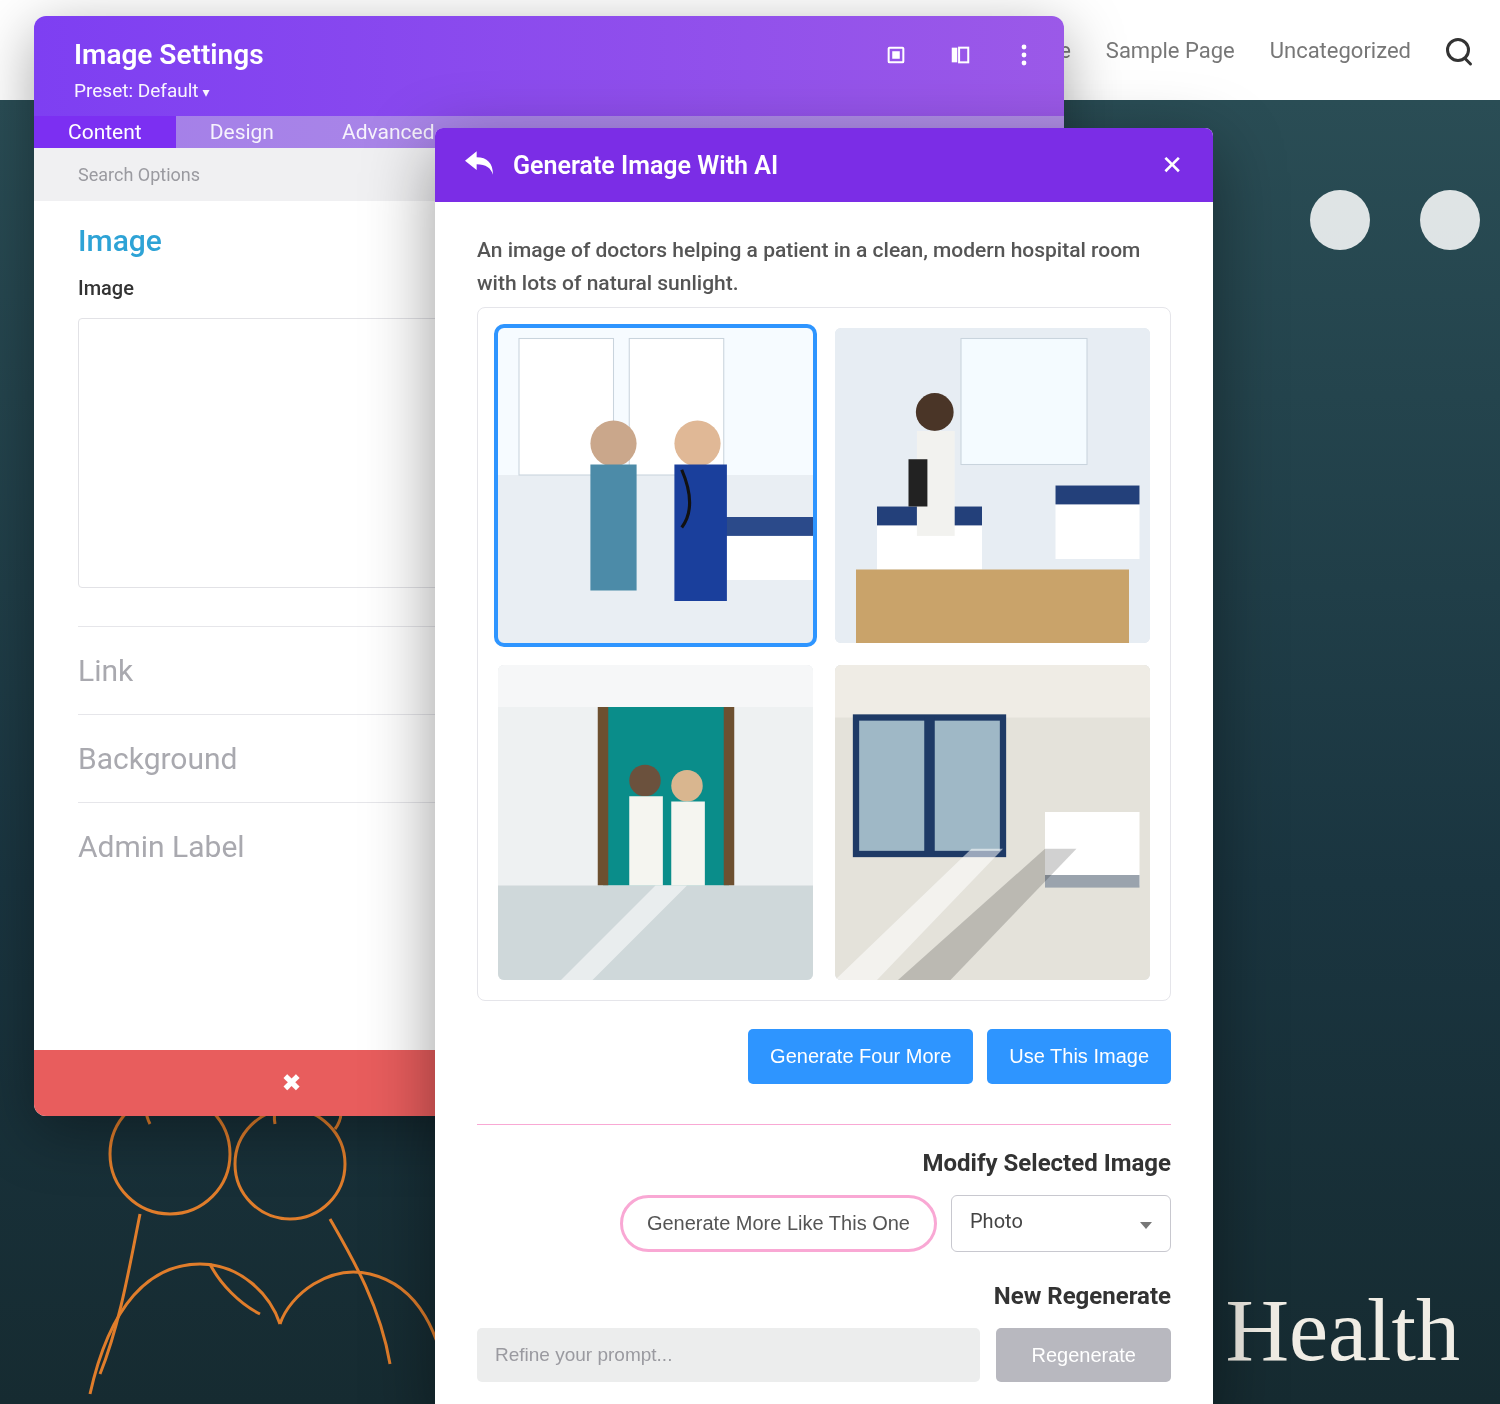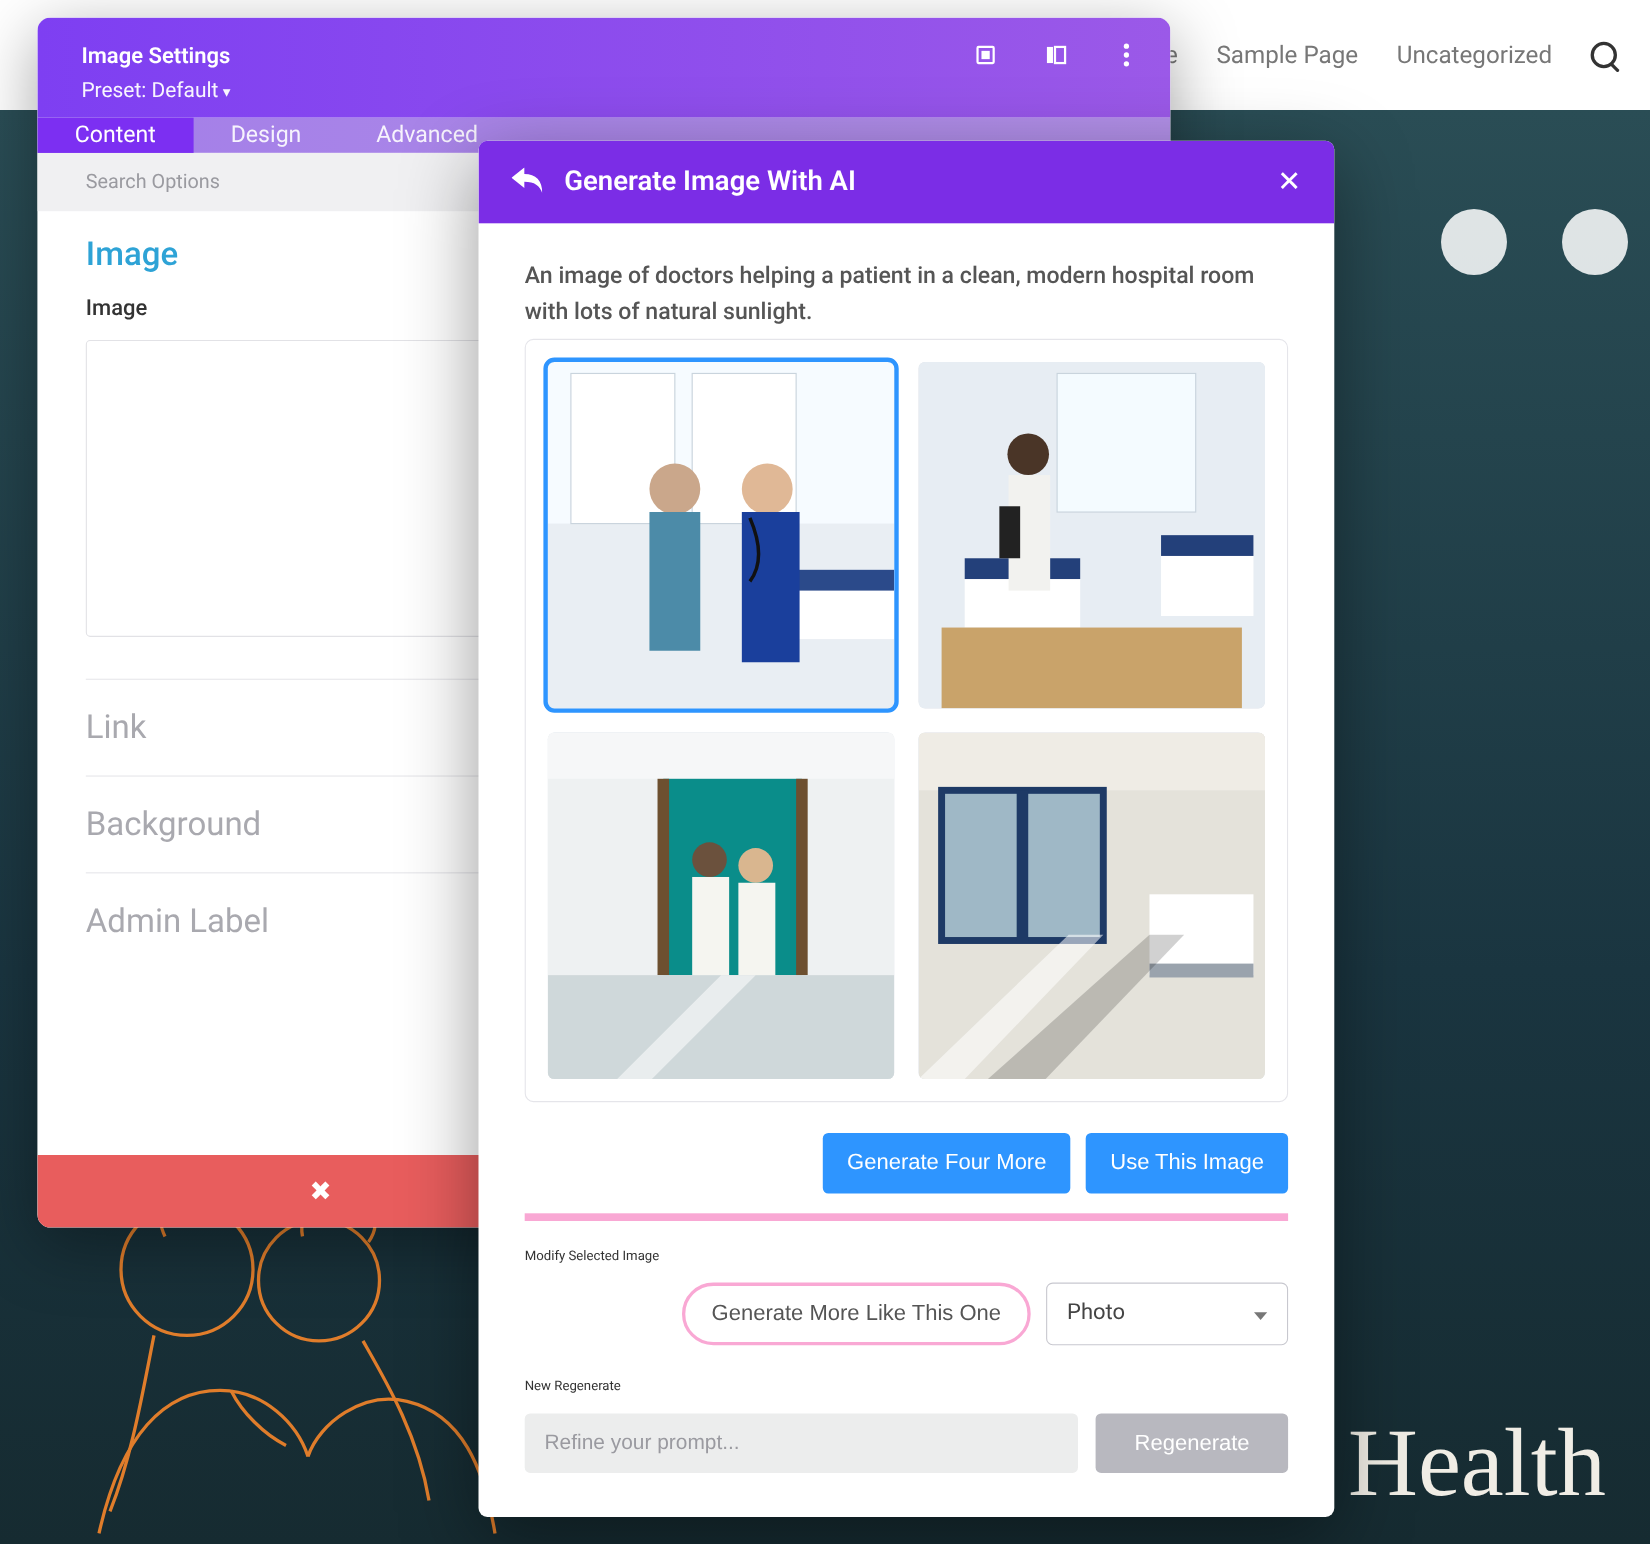--- a/index.html
+++ b/index.html
@@ -81,21 +81,21 @@
     .settings-header {
       background: linear-gradient(90deg, #7e3ff2 0%, #9b59e8 100%);
       padding: 22px 28px 14px 40px;
       color: #fff;
     }
     .settings-title-row {
       display: flex;
       justify-content: space-between;
       align-items: center;
     }
-    .settings-title { font-size: 20px; font-weight: 600; }
+    .settings-title { font-size: 28px; font-weight: 600; }
     .header-icons { display: flex; gap: 40px; align-items: center; }
     .header-icon { width: 24px; height: 24px; display:flex; align-items:center; justify-content:center; cursor:pointer; }
     .preset-line { font-size: 19px; margin-top: 8px; opacity: 0.95; }
     .preset-caret { font-size: 14px; margin-left: 4px; }
 
     .tabs {
       display: flex;
       background: linear-gradient(90deg, #a37ee8 0%, #b290e8 100%);
     }
     .tab {
@@ -208,38 +208,39 @@
       overflow: hidden;
     }
     .thumb.selected {
       outline: 4px solid #2e95ff;
       outline-offset: 0;
     }
     .action-row {
       display: flex;
       gap: 14px;
       justify-content: flex-end;
-      padding-bottom: 18px;
-      border-bottom: 7px solid #f9a8d4;
+      padding-bottom: 40px;
+      border-bottom: 1px solid #f9a8d4;
       margin-bottom: 24px;
     }
     .btn-primary {
       background: #2e95ff;
       color: #fff;
       border: none;
       padding: 16px 22px;
       font-size: 20px;
       border-radius: 5px;
       cursor: pointer;
     }
     .section-label {
-      font-size: 12px;
+      font-size: 24px;
       color: #333;
-      font-weight: 400;
+      font-weight: 700;
       margin-bottom: 18px;
+      text-align: right;
     }
     .modify-row {
       display: flex;
       justify-content: flex-end;
       gap: 14px;
       margin-bottom: 30px;
     }
     .btn-outline {
       border: 3px solid #f9a8d4;
       background: #fff;

